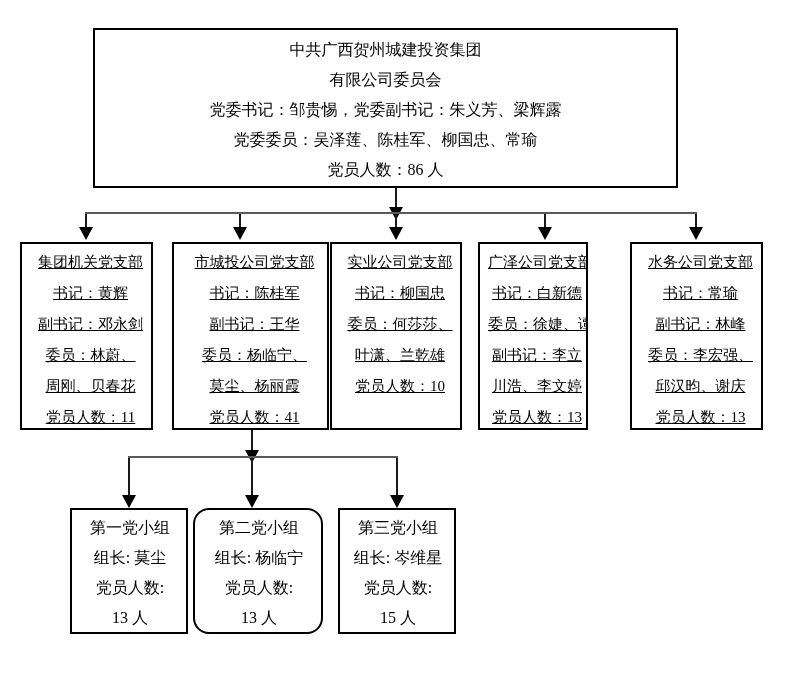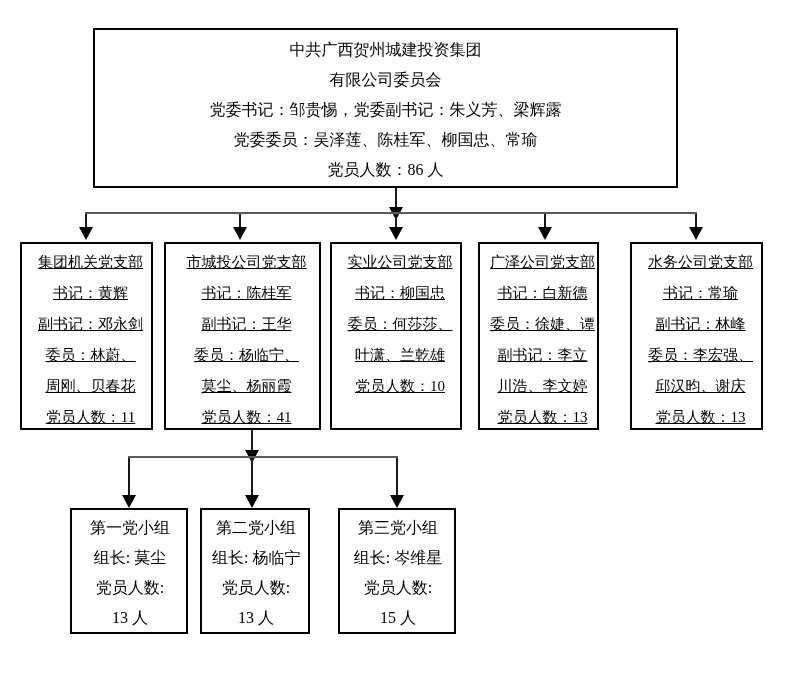--- a/index.html
+++ b/index.html
@@ -22,31 +22,31 @@
   .top-box{
     left:93px;top:28px;width:585px;height:160px;
     text-align:center;font-size:16px;line-height:30px;padding-top:5px;
   }
   .branch{
     top:242px;height:188px;
     font-size:15px;line-height:31px;
     padding:3px 0 0 8px;text-align:left;text-decoration:underline;
   }
   .b1{left:20px;width:133px;}
-  .b2{left:164px;width:157px;}
+  .b2{left:172px;width:157px;}
   .b3{left:330px;width:132px;}
-  .b4{left:478px;width:121px;}
+  .b4{left:478px;width:110px;}
   .b5{left:630px;width:133px;}
   .group{
     top:508px;height:126px;
     font-size:16px;line-height:30px;
     padding:3px 8px 0 10px;text-align:left;
   }
   .g1{left:70px;width:118px;}
-  .g2{left:200px;width:110px;}
+  .g2{left:193px;width:130px;border-radius:16px;}
   .g3{left:338px;width:118px;}
   .vline{position:absolute;width:2px;background:#1a1a1a;}
   .hline{position:absolute;height:2px;background:#5a5a5a;}
   .arrow{
     position:absolute;width:0;height:0;
     border-left:7px solid transparent;
     border-right:7px solid transparent;
     border-top:13px solid #000000;
   }
 </style>

